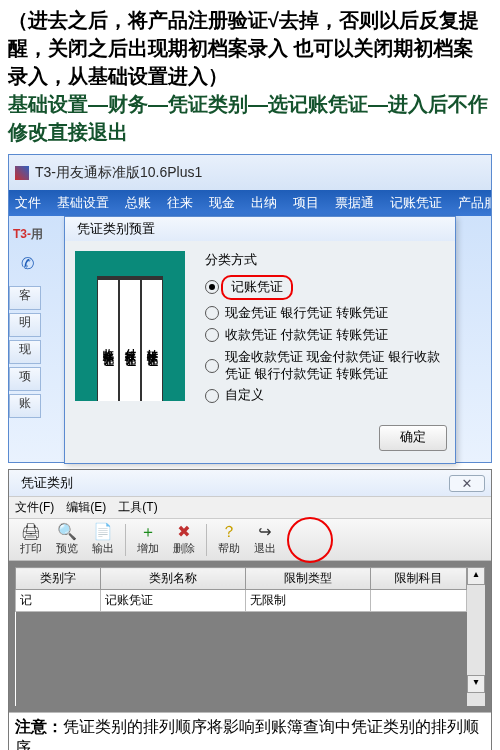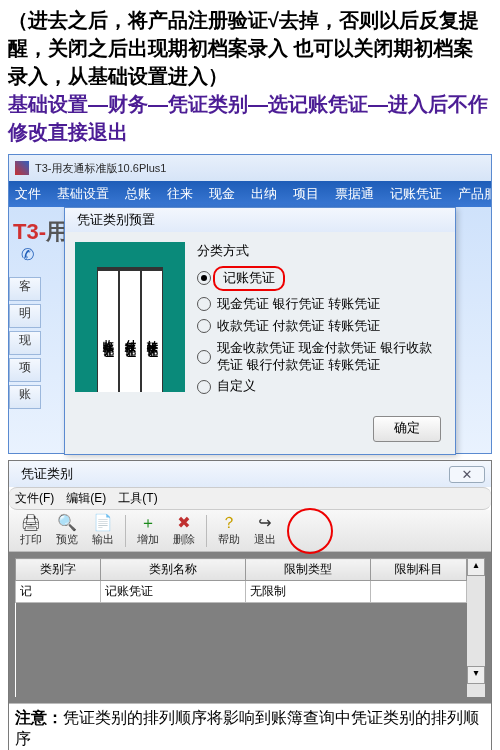--- a/index.html
+++ b/index.html
@@ -9,35 +9,35 @@
     background: #fff;
     width: 500px;
   }
   .instructions {
     padding: 6px 8px;
     font-size: 20px;
     line-height: 1.4;
     font-weight: bold;
   }
   .instructions .black { color: #000; }
-  .instructions .red { color: #4c1d95; }
+  .instructions .red { color: #14532d; }
 
   
   .app-window {
     margin: 2px 8px 6px 8px;
     border: 1px solid #5a8ad0;
   }
   .titlebar {
-    height: 26px;
+    height: 35px;
     background: linear-gradient(#e8f0fb,#d6e4f7);
     display: flex;
     align-items: center;
     padding: 0 6px;
     color: #2a2a2a;
-    font-size: 11px;
+    font-size: 14px;
   }
   .titlebar .ticon {
     width: 14px; height:14px;
     background: linear-gradient(45deg,#c83030,#3060c0);
     margin-right: 6px;
   }
   .menubar {
     background: linear-gradient(#1e5db8,#3a78d4);
     color: #fff;
     display: flex;
@@ -51,21 +51,21 @@
   .app-body {
     background: linear-gradient(#cfe2fb,#e9f2fe);
     padding: 8px;
     height: 230px;
     position: relative;
   }
   .brand {
     position: absolute;
     top: 10px; left: 4px;
     font-weight: bold;
-    font-size: 22px;
+    font-size: 12px;
     color: #d03030;
   }
   .brand span { color:#555; }
   .phone-icon {
     position: absolute;
     top: 38px; left: 12px;
     font-size: 16px; color:#1e5db8;
   }
   .side-btns {
     position: absolute;
@@ -98,21 +98,21 @@
     background: linear-gradient(#f3f7fd,#e1ebfa);
     display: flex;
     align-items: center;
     padding: 0 6px;
     font-size: 13px;
   }
   .dialog-title .ticon { margin-right:6px; }
   .dialog-body {
     display: flex;
     padding: 10px;
-    gap: 12px;
+    gap: 20px;
   }
   .voucher-img {
     width: 110px;
     height: 150px;
     background: #0a8a7a;
     position: relative;
     display:flex;
     align-items:flex-end;
     justify-content:center;
   }
@@ -167,21 +167,21 @@
   .highlight {
     border:2px solid #e00;
     border-radius:10px;
     padding:2px 8px;
     margin-left:-4px;
   }
   .dialog-buttons {
     display:flex;
     justify-content:flex-end;
     gap:12px;
-    padding: 6px 14px 12px;
+    padding: 6px 8px 12px;
   }
   .btn {
     min-width: 66px;
     height: 24px;
     background: linear-gradient(#fefefe,#e4e4e4);
     border:1px solid #8a8a8a;
     border-radius:3px;
     text-align:center;
     line-height:22px;
     font-size:13px;
@@ -212,21 +212,20 @@
     background:#f3f7fd;
   }
   .lw-menu {
     background:#f0f0f0;
     padding:2px 6px;
     font-size:12px;
     display:flex;
     gap:12px;
     border-top:1px solid #ccc;
     border-bottom:1px solid #ccc;
-    border-radius:8px;
   }
   .lw-toolbar {
     background:linear-gradient(#f8f8f8,#e4e4e4);
     display:flex;
     align-items:center;
     padding:4px 4px;
     border-bottom:1px solid #bbb;
     position:relative;
   }
   .tool {

